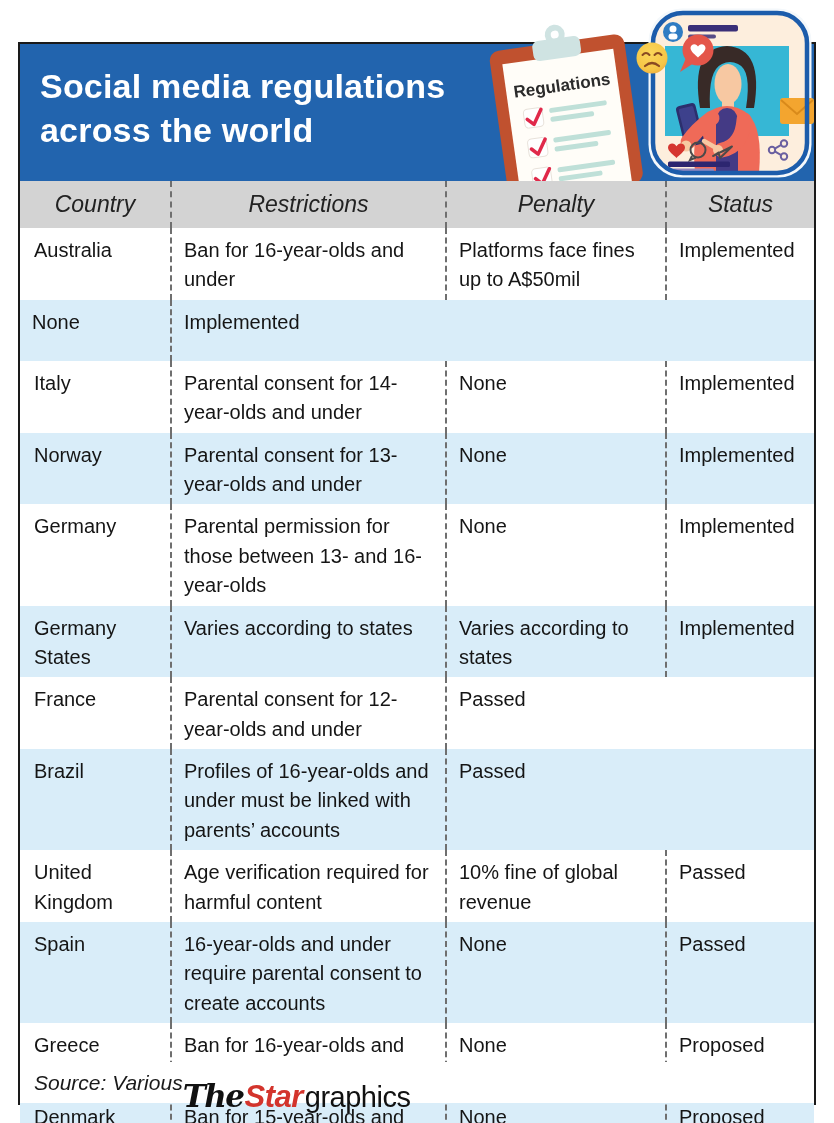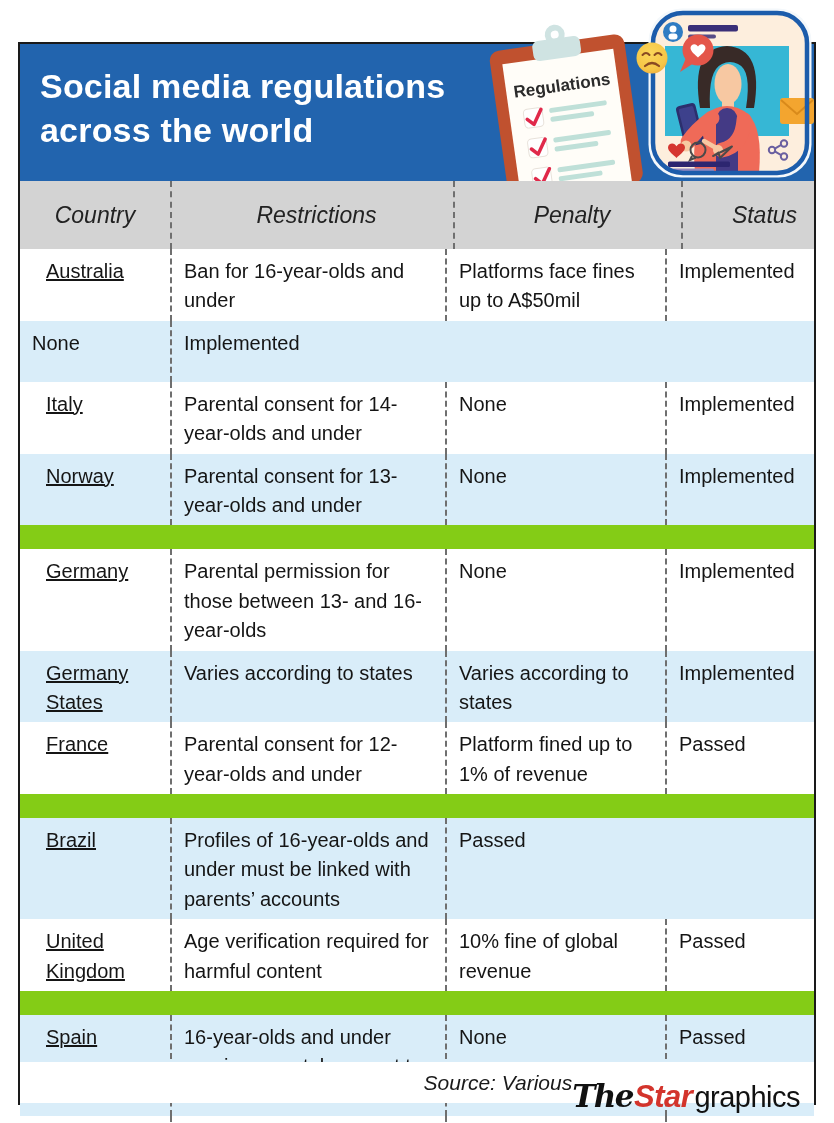--- a/index.html
+++ b/index.html
@@ -13,40 +13,40 @@
   }
   
   .masthead { height:137px; background:#2264ae; overflow:hidden; }
   .masthead h1 {
     margin:0; padding:20px 0 0 20px; color:#ffffff; font-size:34px;
     font-weight:bold; line-height:1.3; letter-spacing:0.2px;
   }
   .masthead h1 span { display:block; }
   
   .grid-cols { display:grid; grid-template-columns:152px 275px 220px 147px; }
-  .thead { background:#d3d3d3; height:68px;gap:8px; }
+  .thead { background:#d3d3d3; height:47px; }
   .thead > div {
     font-style:italic; font-size:23px; color:#222;
     display:flex; align-items:center; justify-content:center;
     border-right:2px dashed #6f6f6f;
   }
   .thead > div:last-child { border-right:none; }
   .row { min-height:61px; background:#ffffff; }
   .row:nth-child(even) { background:#d9edf9; }
-  .row:nth-child(5), .row:nth-child(8), .row:nth-child(10) { min-height:92px;margin-top:24px; }
+  .row:nth-child(5), .row:nth-child(8), .row:nth-child(10) { min-height:92px; }
   .row > div {
     padding:8px 8px 5px 12px; font-size:20px; line-height:1.47; color:#151515;
     border-right:2px dashed #6f6f6f;
   }
   .row > div:last-child { border-right:none; }
-  .row > div.c-country { padding-left:26px;text-decoration:underline; }
+  .row > div.c-country { padding-left:14px; }
   
   .tfoot {
     position:absolute; left:0; right:0; bottom:0; height:41px; background:#ffffff;
-    display:flex; align-items:center; justify-content:flex-end;
+    display:flex; align-items:center; justify-content:flex-start;
     padding:0 14px; box-sizing:border-box;
   }
   .source { font-style:italic; font-size:21px; color:#1a1a1a; }
   .logo { display:flex; align-items:baseline; line-height:1; }
   .logo .the { font-family:"DejaVu Serif", serif; font-style:italic; font-weight:bold; font-size:31px; color:#111; letter-spacing:-1.5px; }
   .logo .star { font-style:italic; font-weight:bold; font-size:31px; color:#d3342c; margin-left:1px; letter-spacing:-0.5px;margin-top:28px; }
   .logo .graphics { font-size:29px; color:#111; margin-left:2px; letter-spacing:-0.5px; }
   
   .illus { position:absolute; left:480px; top:0; width:354px; height:181px; z-index:5; }
 </style>
@@ -100,21 +100,20 @@
     </div>
     <div class="row grid-cols">
       <div class="c-country">Germany States</div>
       <div>Varies according to states</div>
       <div>Varies according to states</div>
       <div>Implemented</div>
     </div>
     <div class="row grid-cols">
       <div class="c-country">France</div>
       <div>Parental consent for 12-year-olds and under</div>
-      <div>Platform fined up to 1% of revenue</div>
       <div>Passed</div>
     </div>
     <div class="row grid-cols">
       <div class="c-country">Brazil</div>
       <div>Profiles of 16-year-olds and under must be linked with parents’ accounts</div>
       <div>Passed</div>
     </div>
     <div class="row grid-cols">
       <div class="c-country">United Kingdom</div>
       <div>Age verification required for harmful content</div>

